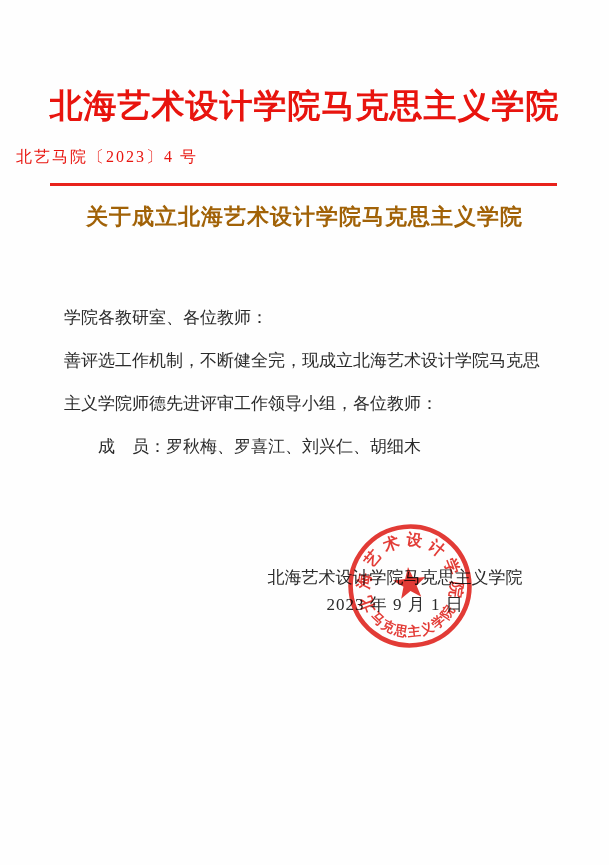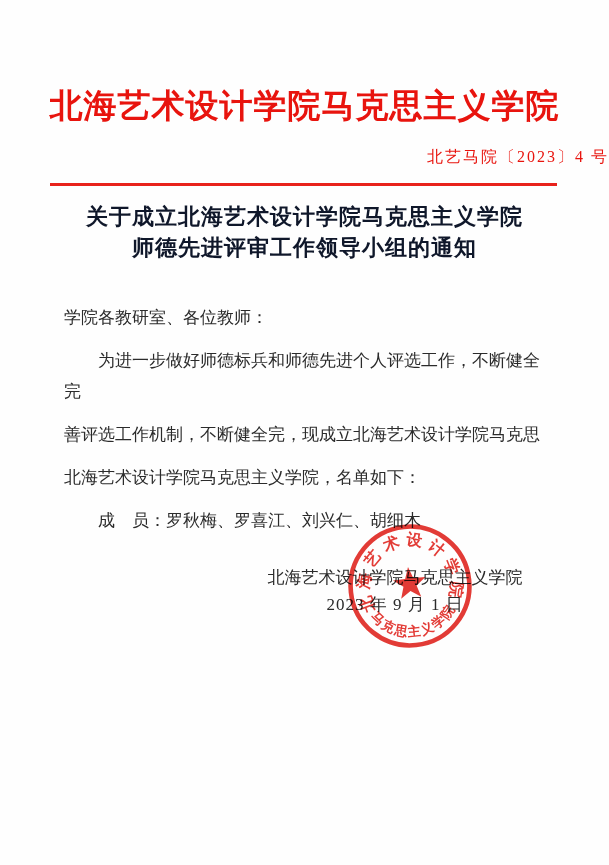--- a/index.html
+++ b/index.html
@@ -22,39 +22,39 @@
     text-align: center;
     font-size: 33px;
     font-weight: bold;
     letter-spacing: 1px;
     color: #e8140e;
     font-family: "Liberation Serif", "DejaVu Serif", serif;
   }
   .doc-number {
     position: absolute;
     top: 147px; left: 16px; right: 0;
-    text-align: right;
+    text-align: left;
     font-size: 16px;
     color: #e8140e;
     letter-spacing: 2px;
   }
   .red-divider {
     position: absolute;
     top: 183px; left: 50px;
     width: 507px; height: 3px;
     background: #e8221c;
   }
   .notice-title {
     position: absolute;
     top: 201px; left: 0; right: 0;
     text-align: center;
     font-size: 22px;
     font-weight: bold;
     line-height: 31px;
-    color: #0f172a;
+    color: #a16207;
     letter-spacing: 1px;
   }
   .body-text {
     position: absolute;
     top: 290px; left: 52px;
     width: 506px;
     font-size: 17px;
     line-height: 31px;
     color: #2b2b2b;
   }
@@ -95,28 +95,26 @@
 <div class="page">
 
   <h1 class="org-title">北海艺术设计学院马克思主义学院</h1>
 
   <div class="doc-number">北艺马院〔2023〕4 号</div>
 
   <div class="red-divider"></div>
 
   <h2 class="notice-title">
     <span>关于成立北海艺术设计学院马克思主义学院</span><br>
-    <span>师德先进评审工作领导小组的通知</span>
   </h2>
 
   <div class="body-text">
     <p>学院各教研室、各位教师：</p>
-    <p class="indent">为进一步做好师德标兵和师德先进个人评选工作，不断健全完</p>
     <p>善评选工作机制，不断健全完，现成立北海艺术设计学院马克思</p>
-    <p>北海艺术设计学院马克思主义学院，名单如下：</p>
+    <p>主义学院师德先进评审工作领导小组，各位教师：</p>
     <p class="indent"><span>成　员：</span><span>罗秋梅、罗喜江、刘兴仁、胡细木</span></p>
   </div>
 
   <div class="signature">
     <div>北海艺术设计学院马克思主义学院</div>
     <div class="sig-date">2023 年 9 月 1 日</div>
   </div>
 
   <svg class="seal" viewBox="0 0 200 200" xmlns="http://www.w3.org/2000/svg">
     <defs>

